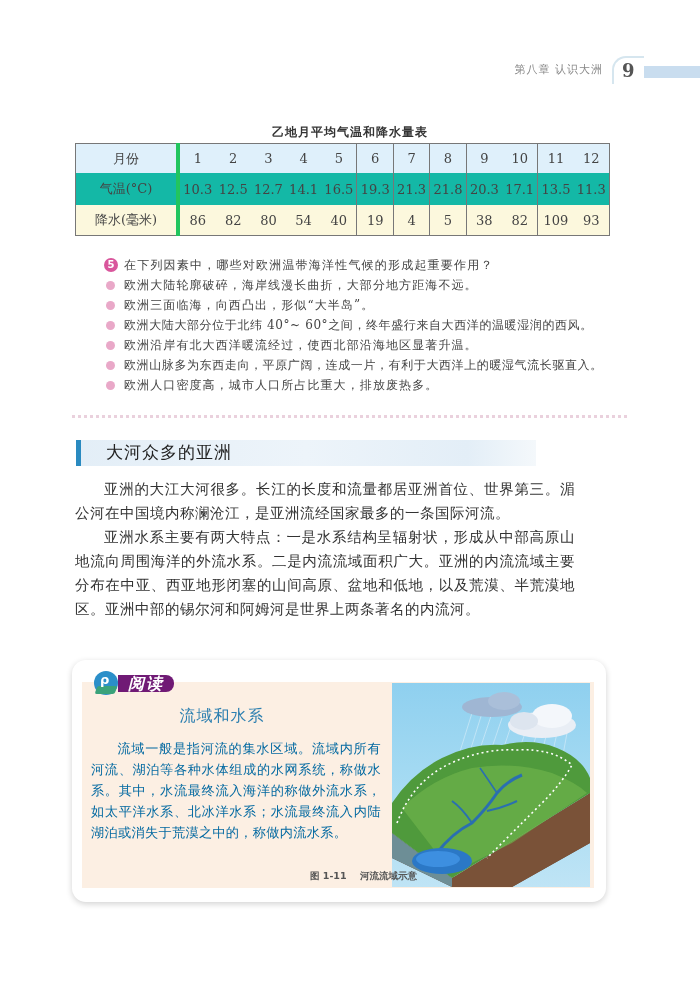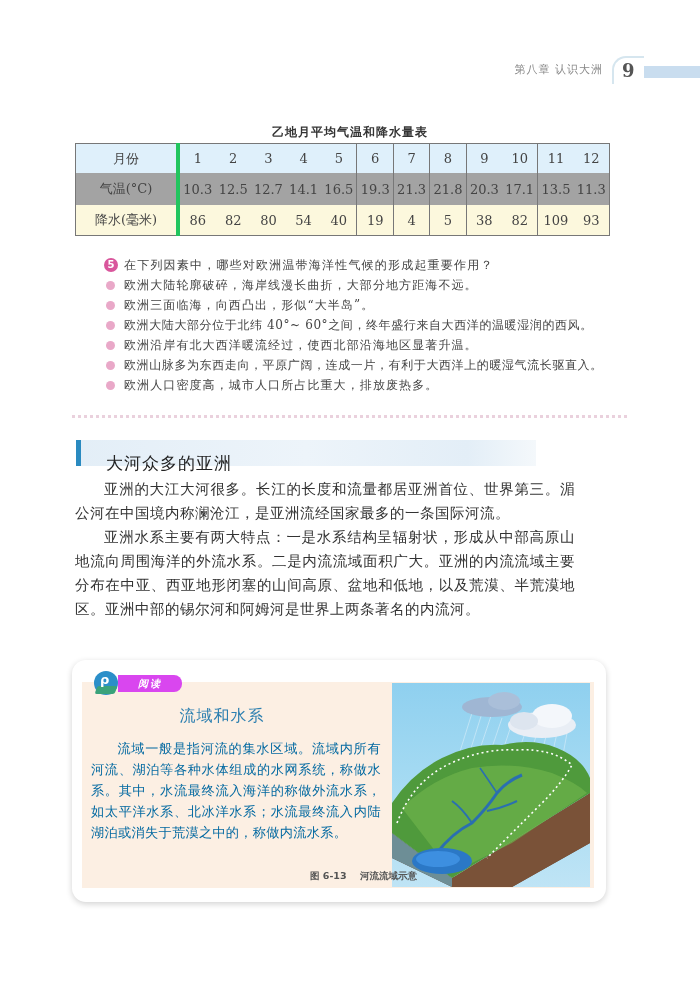--- a/index.html
+++ b/index.html
@@ -12,54 +12,54 @@
   .chapter-label { position:absolute; right:108px; top:6px; font-size:11px; color:#888; font-family:"DejaVu Sans", sans-serif; letter-spacing:1px; }
   .page-num-wrap { position:absolute; left:612px; top:0px; width:30px; height:26px; border-left:2px solid #d6e6ef; border-top:2px solid #d6e6ef; border-radius:14px 0 0 0; }
   .page-num { position:absolute; left:8px; top:2px; font-size:18px; font-weight:bold; color:#555; font-family:"DejaVu Serif", serif; }
   .header-bar { position:absolute; left:644px; top:10px; width:56px; height:12px; background:#c9ddef; }
 
   
   .table-title { position:absolute; top:124px; left:0; width:700px; text-align:center; font-size:12px; font-weight:bold; color:#333; font-family:"DejaVu Sans", sans-serif; letter-spacing:1px; }
   table.climate { position:absolute; top:143px; left:75px; width:535px; border-collapse:collapse; font-size:13px; font-family:"DejaVu Serif", serif; border:1px solid #777; }
   table.climate td { height:30px; text-align:center; padding:0; color:#444; }
   table.climate tr.row-month td { background:#dff0fb; height:29px; }
-  table.climate tr.row-temp td { background:#a3a3a3; height:32px; }
+  table.climate tr.row-temp td { background:#14b8a6; height:32px; }
   table.climate tr.row-precip td { background:#fcf8dd; height:30px; }
   table.climate td.head { width:100px; border-right:4px solid #22c55e; font-size:13px; }
   table.climate td.sep { border-right:1px solid #777; }
 
   
   .q-list { position:absolute; top:255px; left:104px; width:540px; font-size:12px; color:#444; font-family:"DejaVu Serif", serif; }
   .q-row { height:20px; line-height:20px; white-space:nowrap; display:flex; align-items:center; }
   .q-num { display:inline-block; width:14px; height:14px; border-radius:50%; background:#d9569c; color:#fff; font-size:10px; text-align:center; line-height:14px; margin-right:6px; font-family:"DejaVu Sans", sans-serif; font-weight:bold; }
   .q-bullet { display:inline-block; width:9px; height:9px; border-radius:50%; background:#e9a8c8; margin-left:2px; margin-right:9px; }
   .q-main { letter-spacing:1.2px; }
   .q-item { letter-spacing:1.1px; }
 
   .dotted-sep { position:absolute; top:415px; left:72px; width:555px; border-top:3px dotted #ead1dd; }
 
   
   .section-head { position:absolute; top:440px; left:76px; width:460px; height:26px;
     background:linear-gradient(90deg, #e3eef7 0%, #edf4fa 50%, #e3eef7 85%, #f4f8fb 100%); }
   .section-bar { position:absolute; left:0; top:0; width:5px; height:26px; background:#2a8ac0; }
-  .section-title { position:absolute; left:30px; top:12px; font-size:17px; color:#222; font-family:"DejaVu Sans", sans-serif; letter-spacing:1px; }
+  .section-title { position:absolute; left:30px; top:1px; font-size:17px; color:#222; font-family:"DejaVu Sans", sans-serif; letter-spacing:1px; }
 
   
   .body-text { position:absolute; top:477px; left:75px; width:500px; font-size:14.5px; line-height:24px; color:#333; font-family:"DejaVu Serif", serif; letter-spacing:0.5px; }
   .body-text p { margin:0; text-indent:2em; text-align:justify; }
 
   
   .read-card { position:absolute; top:660px; left:72px; width:534px; height:242px; background:#fff; border-radius:14px;
     box-shadow:0 2px 6px rgba(0,0,0,0.18); }
   .read-inner { position:absolute; top:22px; left:10px; width:512px; height:206px; background:#fcefe3; }
   .read-badge { position:absolute; top:11px; left:22px; width:90px; height:24px; }
   .badge-icon { position:absolute; left:0; top:0; width:24px; height:24px; border-radius:50%; background:#2b8fc9; }
   .badge-icon::after { content:""; position:absolute; left:2px; top:15px; width:20px; height:8px; background:#3aa27a; transform:skewX(-20deg); border-radius:2px; }
   .badge-glyph { position:absolute; left:6px; top:1px; font-size:13px; color:#fff; font-weight:bold; font-family:"DejaVu Sans", sans-serif; z-index:1; }
-  .badge-label { position:absolute; left:24px; top:4px; height:17px; padding:0 20px; background:#d946ef; color:#fff; font-size:10px; line-height:17px; border-radius:0 8px 8px 0; font-family:"DejaVu Sans", sans-serif; font-style:italic; font-weight:bold; letter-spacing:2px; }
+  .badge-label { position:absolute; left:24px; top:4px; height:17px; padding:0 10px; background:#701a75; color:#fff; font-size:16px; line-height:17px; border-radius:0 8px 8px 0; font-family:"DejaVu Sans", sans-serif; font-style:italic; font-weight:bold; letter-spacing:2px; }
   .read-title { position:absolute; top:706px; left:72px; width:300px; text-align:center; font-size:16px; color:#2c7fb0; font-family:"DejaVu Sans", sans-serif; letter-spacing:1px; }
   .read-text { position:absolute; top:738px; left:91px; width:290px; font-size:13.2px; line-height:21px; color:#0369a1; font-family:Liberation Sans, sans-serif; letter-spacing:0.3px; }
   .read-text p { margin:0; text-indent:2em; text-align:justify; }
   .figure { position:absolute; top:683px; left:392px; width:198px; height:204px; overflow:hidden; background:linear-gradient(180deg,#8fd0ef 0%, #a8dcf3 55%, #bfe4f5 100%); }
   .caption { position:absolute; top:870px; left:310px; font-size:9.5px; color:#555; font-family:"DejaVu Sans", sans-serif; white-space:nowrap; font-weight:bold; }
   .caption .fig-no { margin-right:10px; }
 </style>
 </head>
 <body>
 
@@ -216,15 +216,15 @@
     <path d="M80,140 Q70,125 60,118" fill="none" stroke="#2a6fb0" stroke-width="2"></path>
     <path d="M95,128 Q110,125 125,118" fill="none" stroke="#2a6fb0" stroke-width="2"></path>
     <path d="M105,110 Q95,95 88,85" fill="none" stroke="#2a6fb0" stroke-width="1.6"></path>
 
     <ellipse cx="50" cy="178" rx="30" ry="13" fill="#2b78c6"></ellipse>
     <ellipse cx="46" cy="176" rx="22" ry="8" fill="#3d8fe0"></ellipse>
   </svg>
 </div>
 
 <div class="caption">
-  <span class="fig-no">图 6-13</span>
+  <span class="fig-no">图 1-11</span>
   <span>河流流域示意</span>
 </div>
 
 </body></html>

